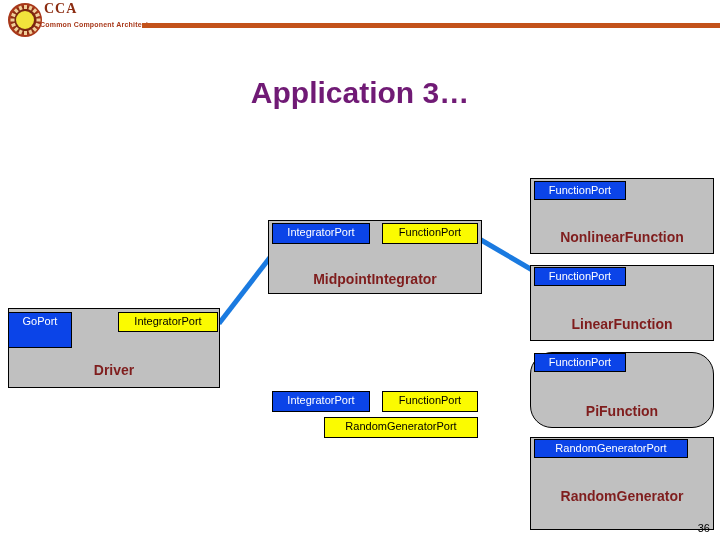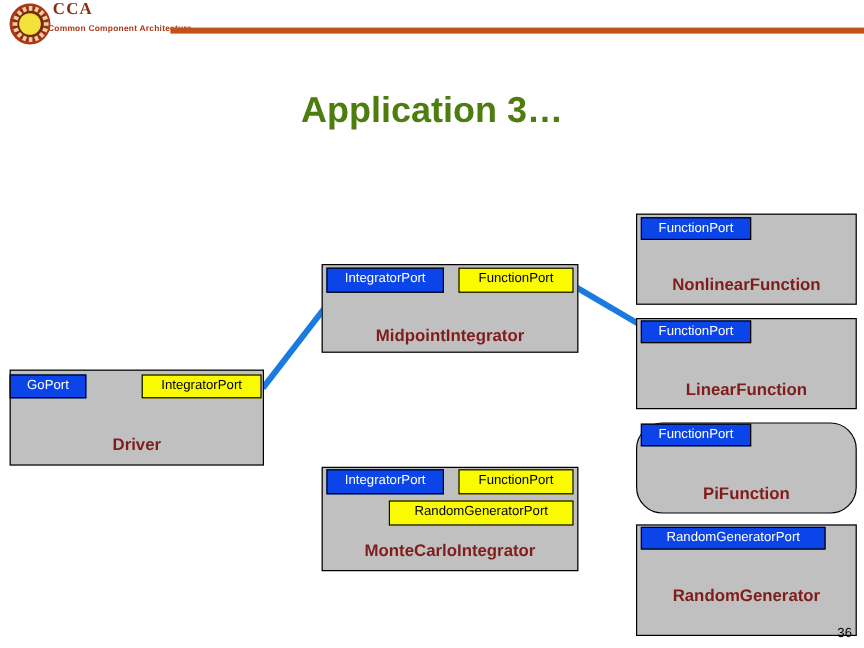--- a/index.html
+++ b/index.html
@@ -76,21 +76,21 @@
   }
 
   
   #slide-title {
     position: absolute;
     left: 0; top: 76px;
     width: 720px;
     text-align: center;
     font-size: 30px;
     font-weight: bold;
-    color: #4d7c0f;
+    color: #701a75;
   }
 
   
   #diagram {
     position: absolute;
     left: 0; top: 0;
     width: 720px; height: 540px;
   }
   .component {
     position: absolute;
@@ -172,36 +172,33 @@
 
 <div id="diagram">
     <div class="connector" style="left: 219px; top: 320.5px; width: 116.211px; transform: rotate(-52.3412deg);"></div>
     <div class="connector" style="left: 470px; top: 230.5px; width: 86.954px; transform: rotate(30.3987deg);"></div>
     <div class="component" style="left: 268px; top: 220px; width: 214px; height: 74px;">
       <div class="comp-name" style="top: 50px;">MidpointIntegrator</div>
     </div>
     <div class="component" style="left: 8px; top: 308px; width: 212px; height: 80px;">
       <div class="comp-name" style="top: 53px;">Driver</div>
     </div>
-    <div class="component" style="left: 268px; top: 389px; width: 214px; height: 87px;">
-      <div class="comp-name" style="top: 60px;">MonteCarloIntegrator</div>
-    </div>
     <div class="component" style="left: 530px; top: 178px; width: 184px; height: 76px;">
       <div class="comp-name" style="top: 50px;">NonlinearFunction</div>
     </div>
     <div class="component" style="left: 530px; top: 265px; width: 184px; height: 76px;">
       <div class="comp-name" style="top: 50px;">LinearFunction</div>
     </div>
     <div class="component" style="left: 530px; top: 352px; width: 184px; height: 76px; border-radius: 22px;">
       <div class="comp-name" style="top: 50px;">PiFunction</div>
     </div>
     <div class="component" style="left: 530px; top: 437px; width: 184px; height: 93px;">
       <div class="comp-name" style="top: 50px;">RandomGenerator</div>
     </div>
-    <div class="port provides" style="left: 8px; top: 312px; width: 64px; height: 20px;">GoPort</div>
+    <div class="port provides" style="left: 8px; top: 312px; width: 64px; height: 36px;">GoPort</div>
     <div class="port uses" style="left: 118px; top: 312px; width: 100px; height: 20px;">IntegratorPort</div>
     <div class="port provides" style="left: 272px; top: 223px; width: 98px; height: 21px;">IntegratorPort</div>
     <div class="port uses" style="left: 382px; top: 223px; width: 96px; height: 21px;">FunctionPort</div>
     <div class="port provides" style="left: 272px; top: 391px; width: 98px; height: 21px;">IntegratorPort</div>
     <div class="port uses" style="left: 382px; top: 391px; width: 96px; height: 21px;">FunctionPort</div>
     <div class="port uses" style="left: 324px; top: 417px; width: 154px; height: 21px;">RandomGeneratorPort</div>
     <div class="port provides" style="left: 534px; top: 181px; width: 92px; height: 19px;">FunctionPort</div>
     <div class="port provides" style="left: 534px; top: 267px; width: 92px; height: 19px;">FunctionPort</div>
     <div class="port provides" style="left: 534px; top: 353px; width: 92px; height: 19px;">FunctionPort</div>
     <div class="port provides" style="left: 534px; top: 439px; width: 154px; height: 19px;">RandomGeneratorPort</div>

